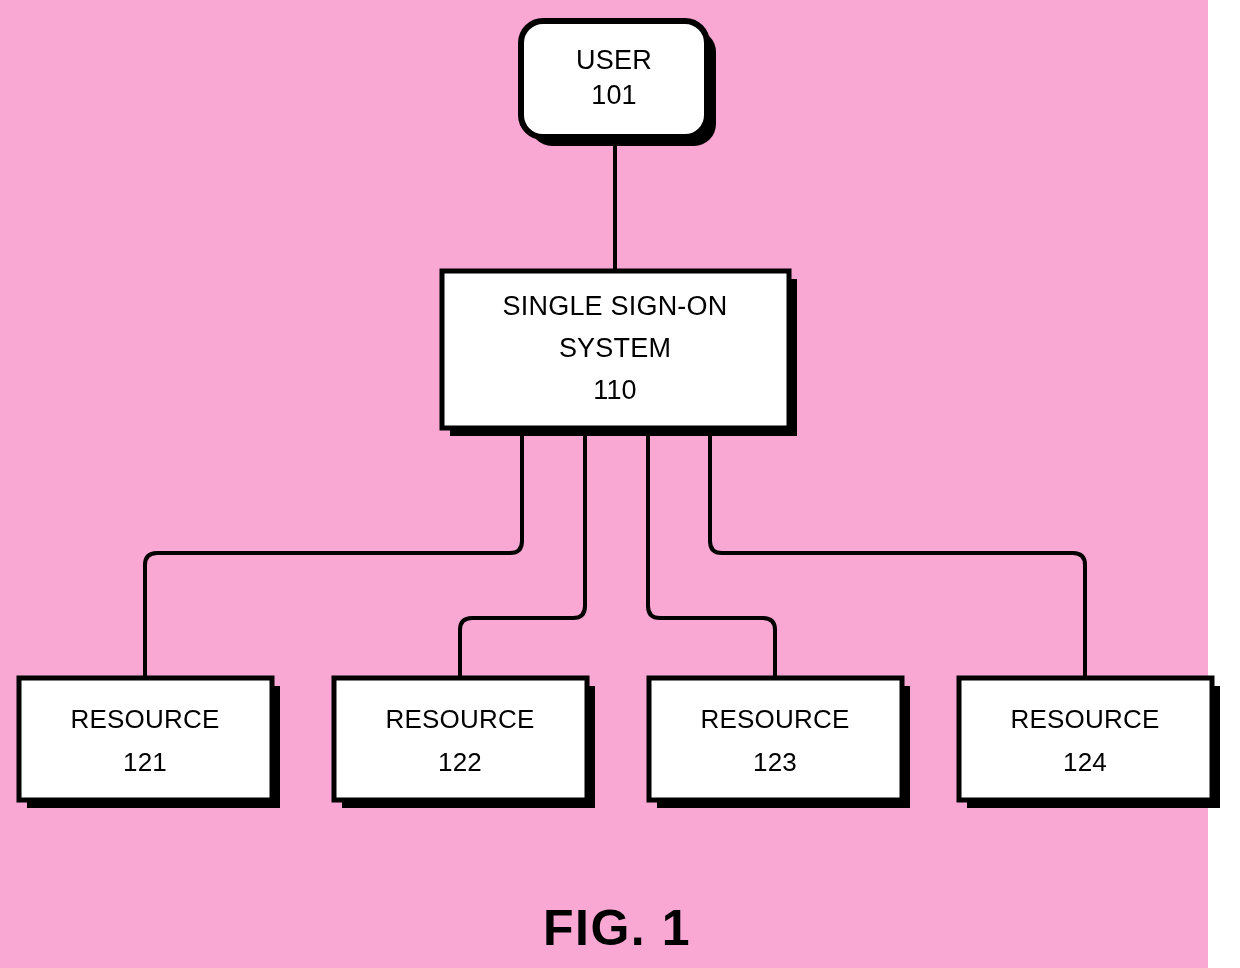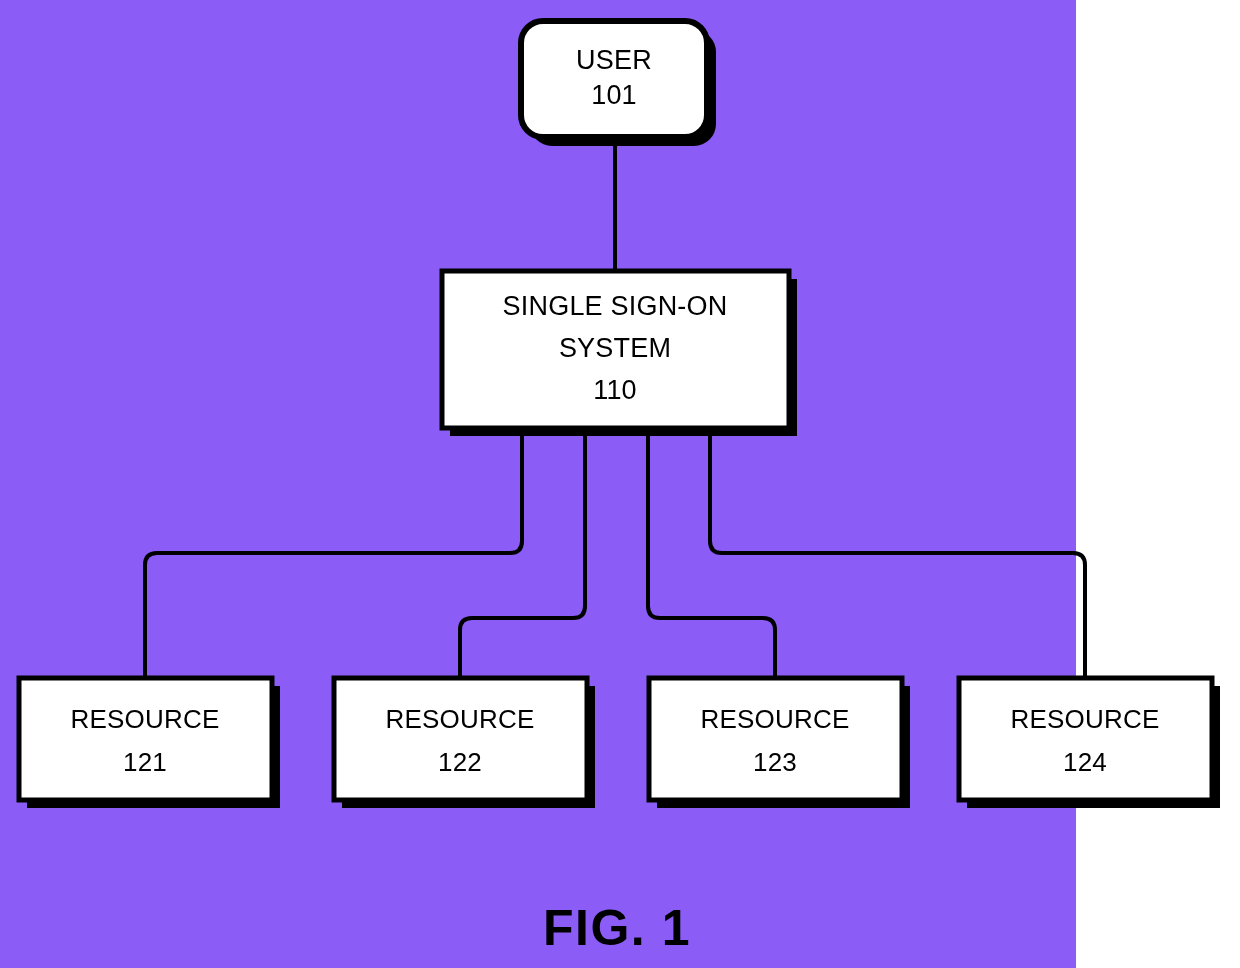--- a/index.html
+++ b/index.html
@@ -8,23 +8,23 @@
     background: #ffffff;
   }
   body {
     width: 1240px;
     height: 968px;
     font-family: "Liberation Sans", sans-serif;
     overflow: hidden;
   }
   #figure-root {
     position: relative;
-    width: 1076px;
+    width: 1208px;
     height: 968px;
-    background: #8b5cf6;
+    background: #f9a8d4;
   }
   #figure-svg {
     position: absolute;
     top: 0;
     left: 0;
     width: 1240px;
     height: 968px;
     display: block;
   }
   .node-text {

